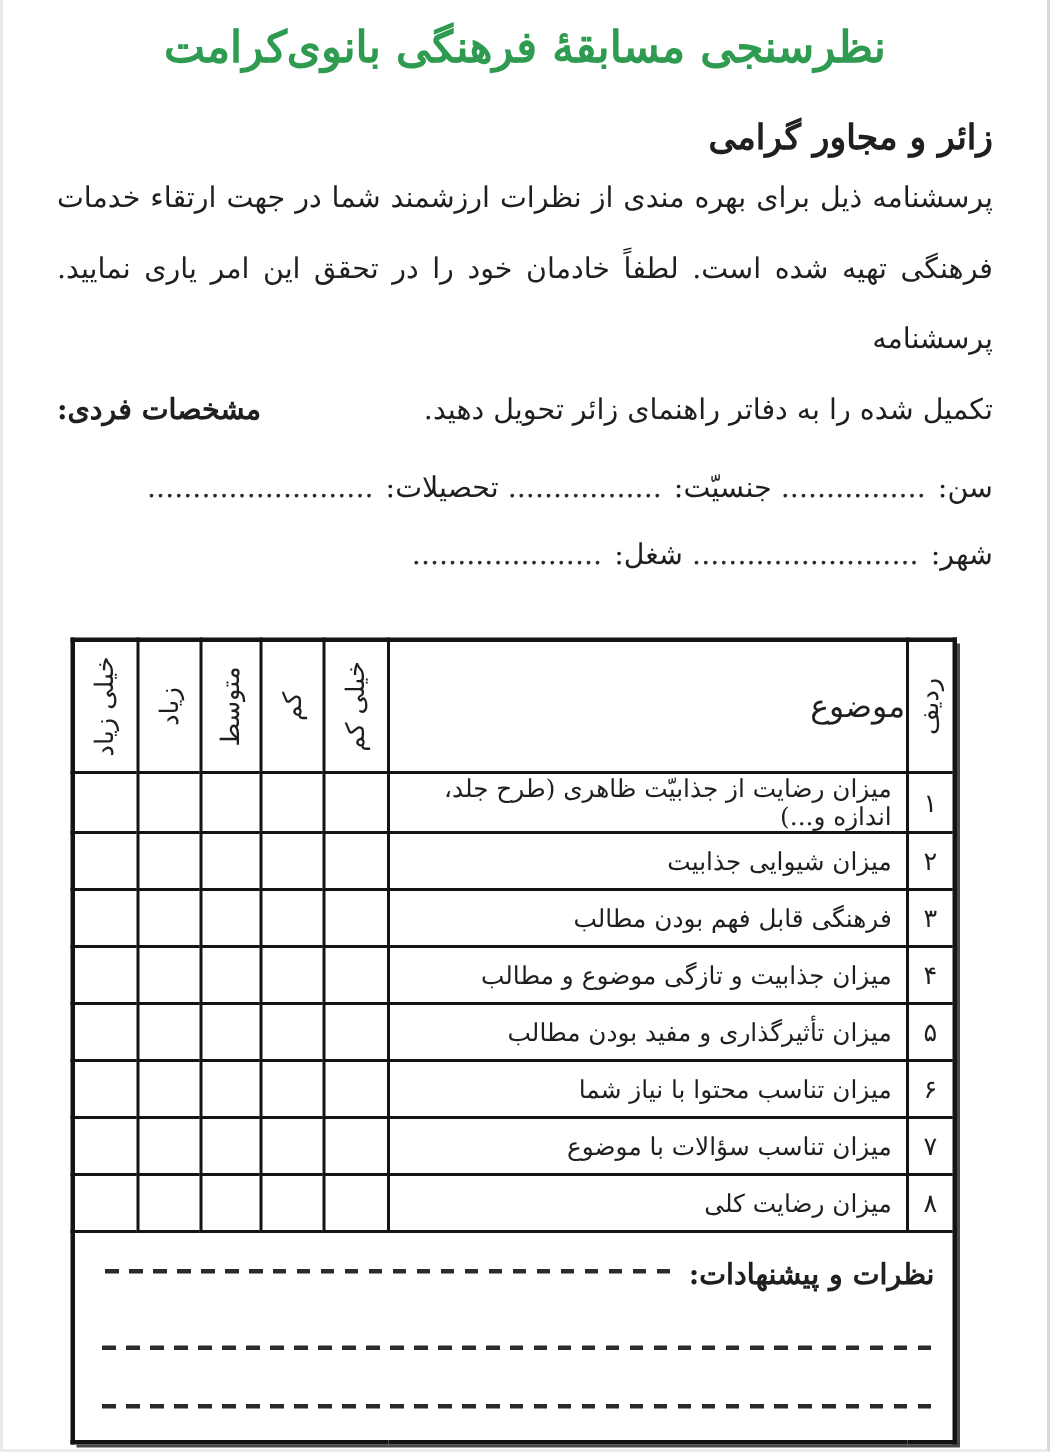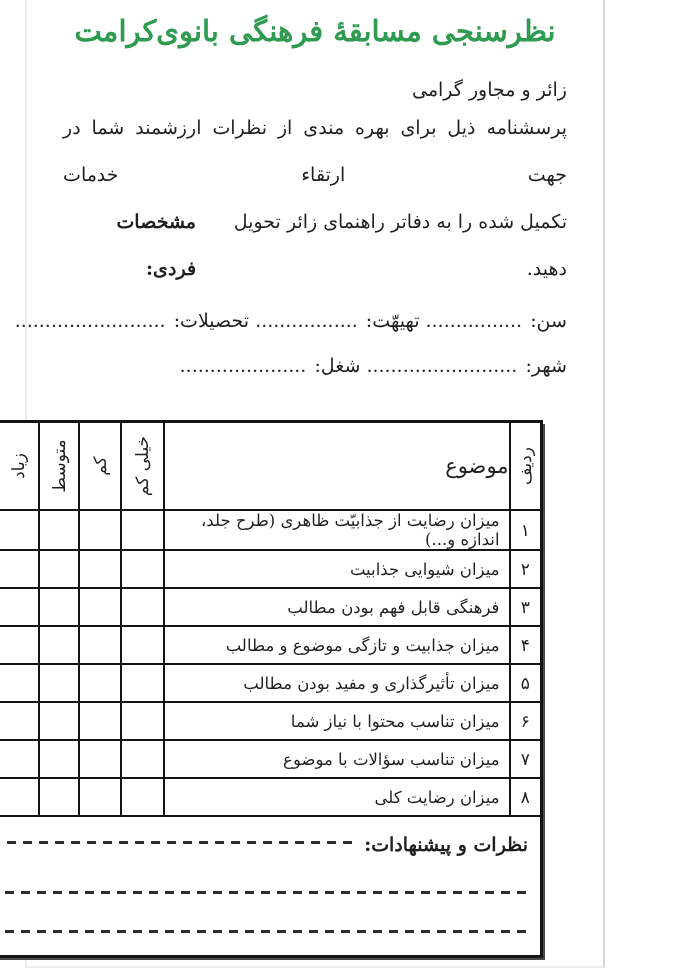--- a/index.html
+++ b/index.html
@@ -6,38 +6,37 @@
   html,body { background:#ffffff; }
   body {
     width:700px; height:968px;
     font-family:"DejaVu Serif", serif;
     color:#1f1f1f;
     position:relative;
     overflow:hidden;
   }
   .page {
     direction:rtl;
-    width:580px; height:968px;
+    width:700px; height:968px;
     border-left:2px solid #e9e9e9;   
     border-right:2px solid #d9d9d9;  
     border-bottom:2px solid #ececec;
-    margin-left:25px;
   }
   .title {
     text-align:center;
     padding-top:14px;
     font-size:29px;
     font-weight:bold;
     color:#2E9B50;
     letter-spacing:0.5px;
   }
   .greeting {
     margin:30px 36px 0 36px;
-    font-size:19px;
-    font-weight:normal;
+    font-size:23px;
+    font-weight:bold;
   }
   .intro { margin:4px 36px 0 36px; font-size:19px; }
   .jline {
     line-height:47px;
     text-align:justify;
     text-align-last:justify;
     white-space:normal;
   }
   .lastline {
     line-height:47px;
@@ -97,31 +96,32 @@
 <body>
 
 <div class="page">
 
   <div class="title">نظرسنجی مسابقهٔ فرهنگی بانوی‌کرامت</div>
 
   <div class="greeting">زائر و مجاور گرامی</div>
 
   <div class="intro">
     <div class="jline">پرسشنامه ذیل برای بهره مندی از نظرات ارزشمند شما در جهت ارتقاء خدمات</div>
+    <div class="jline">فرهنگی تهیه شده است. لطفاً خادمان خود را در تحقق این امر یاری نمایید. پرسشنامه</div>
     <div class="lastline">
       <span>تکمیل شده را به دفاتر راهنمای زائر تحویل دهید.</span>
       <span class="seclabel">مشخصات فردی:</span>
     </div>
   </div>
 
   <div class="personal">
     <div class="pline">
       <span class="plabel">سن:</span>
       <span class="dots">................</span>
-      <span class="plabel">تهیهّت:</span>
+      <span class="plabel">جنسیّت:</span>
       <span class="dots">.................</span>
       <span class="plabel">تحصیلات:</span>
       <span class="dots">.........................</span>
     </div>
     <div class="pline">
       <span class="plabel">شهر:</span>
       <span class="dots">.........................</span>
       <span class="plabel">شغل:</span>
       <span class="dots">.....................</span>
     </div>

